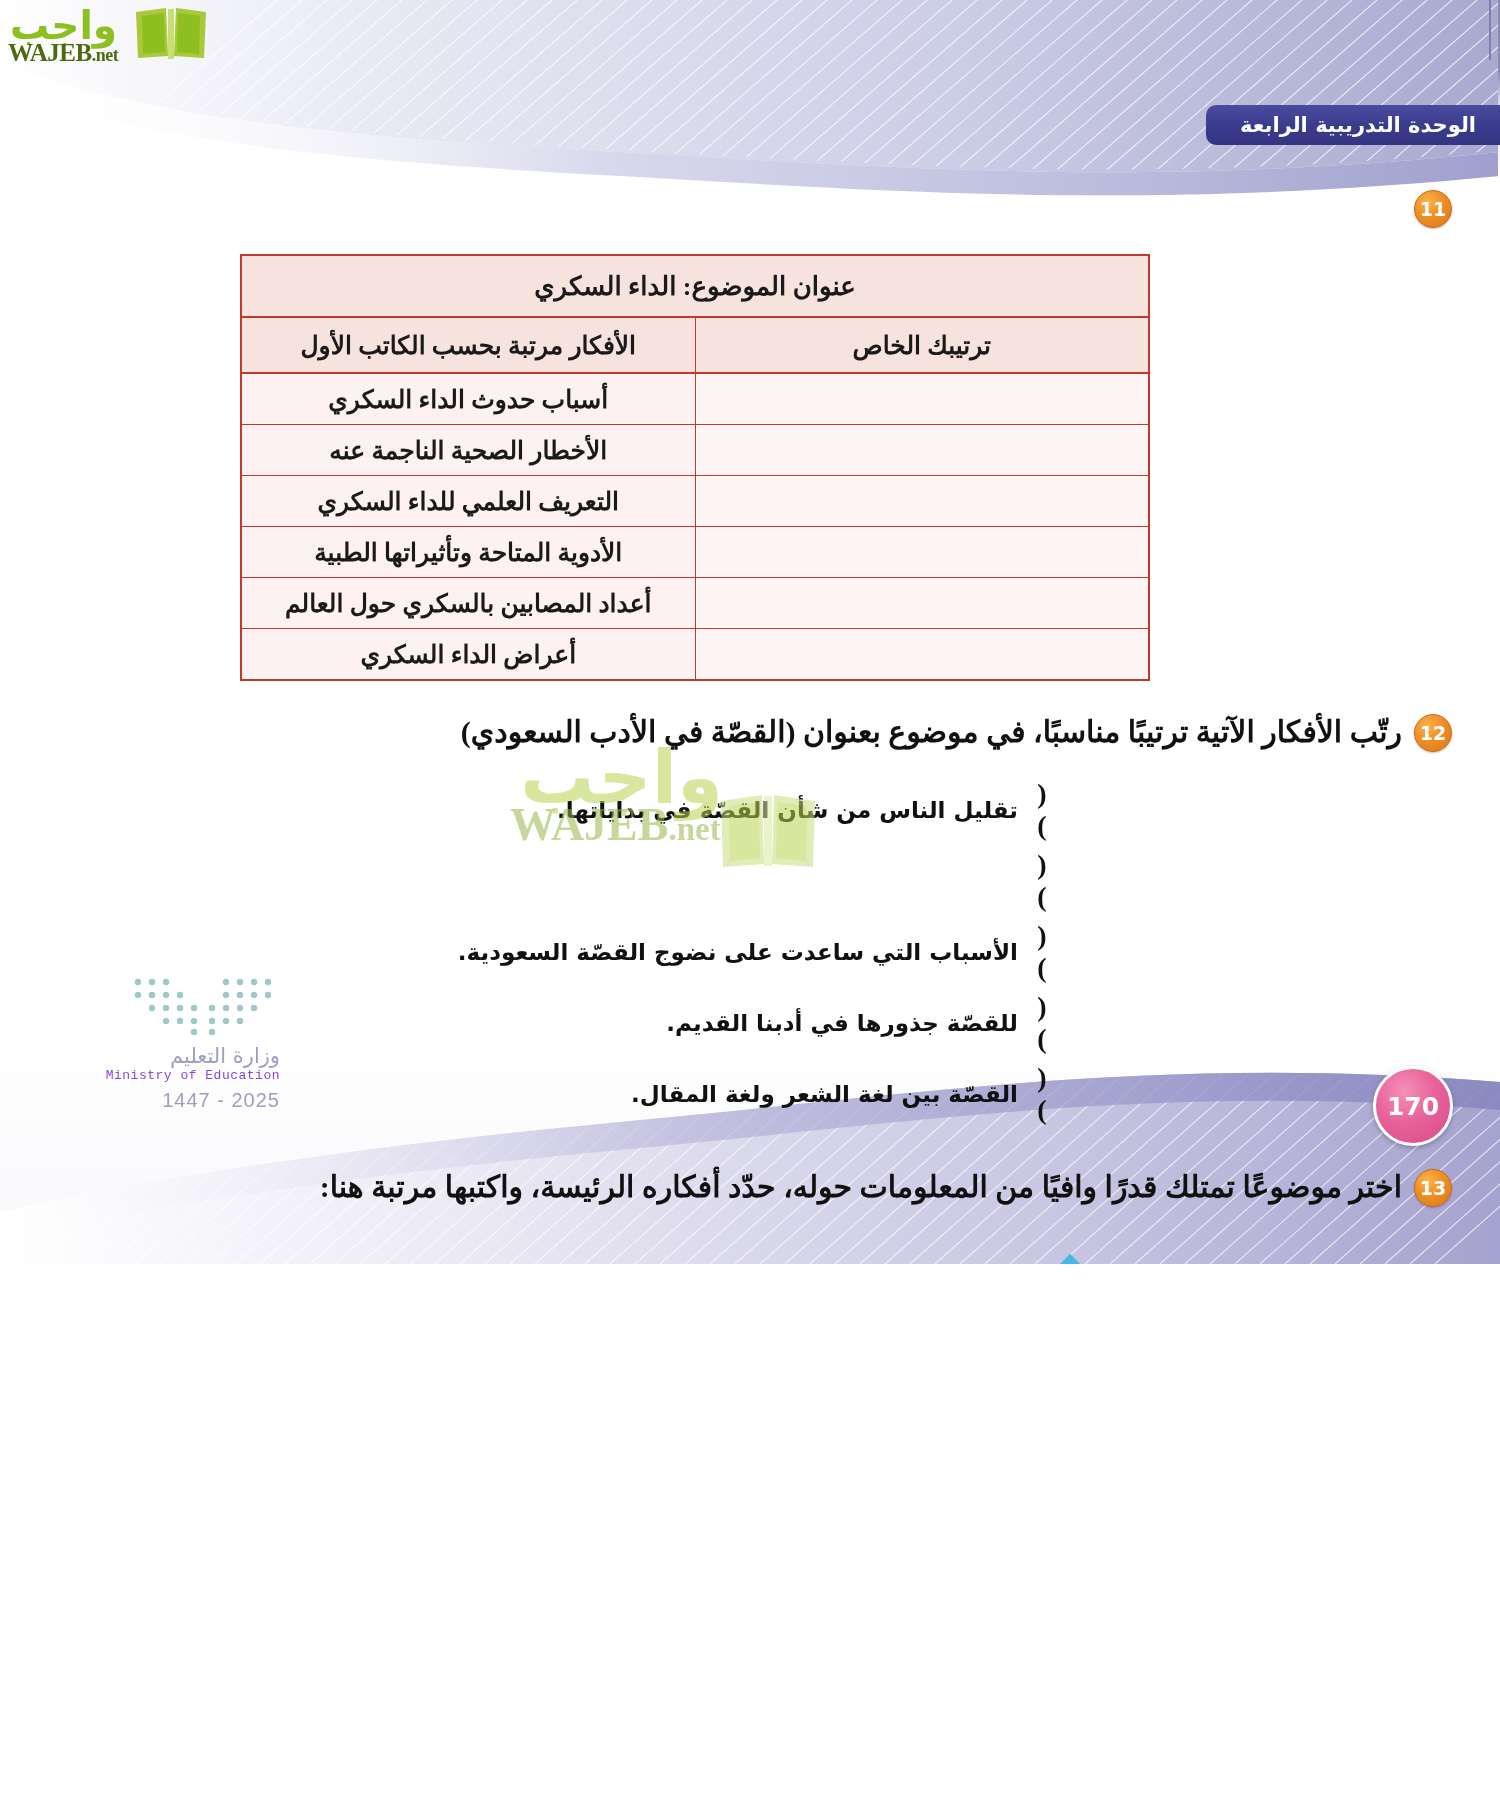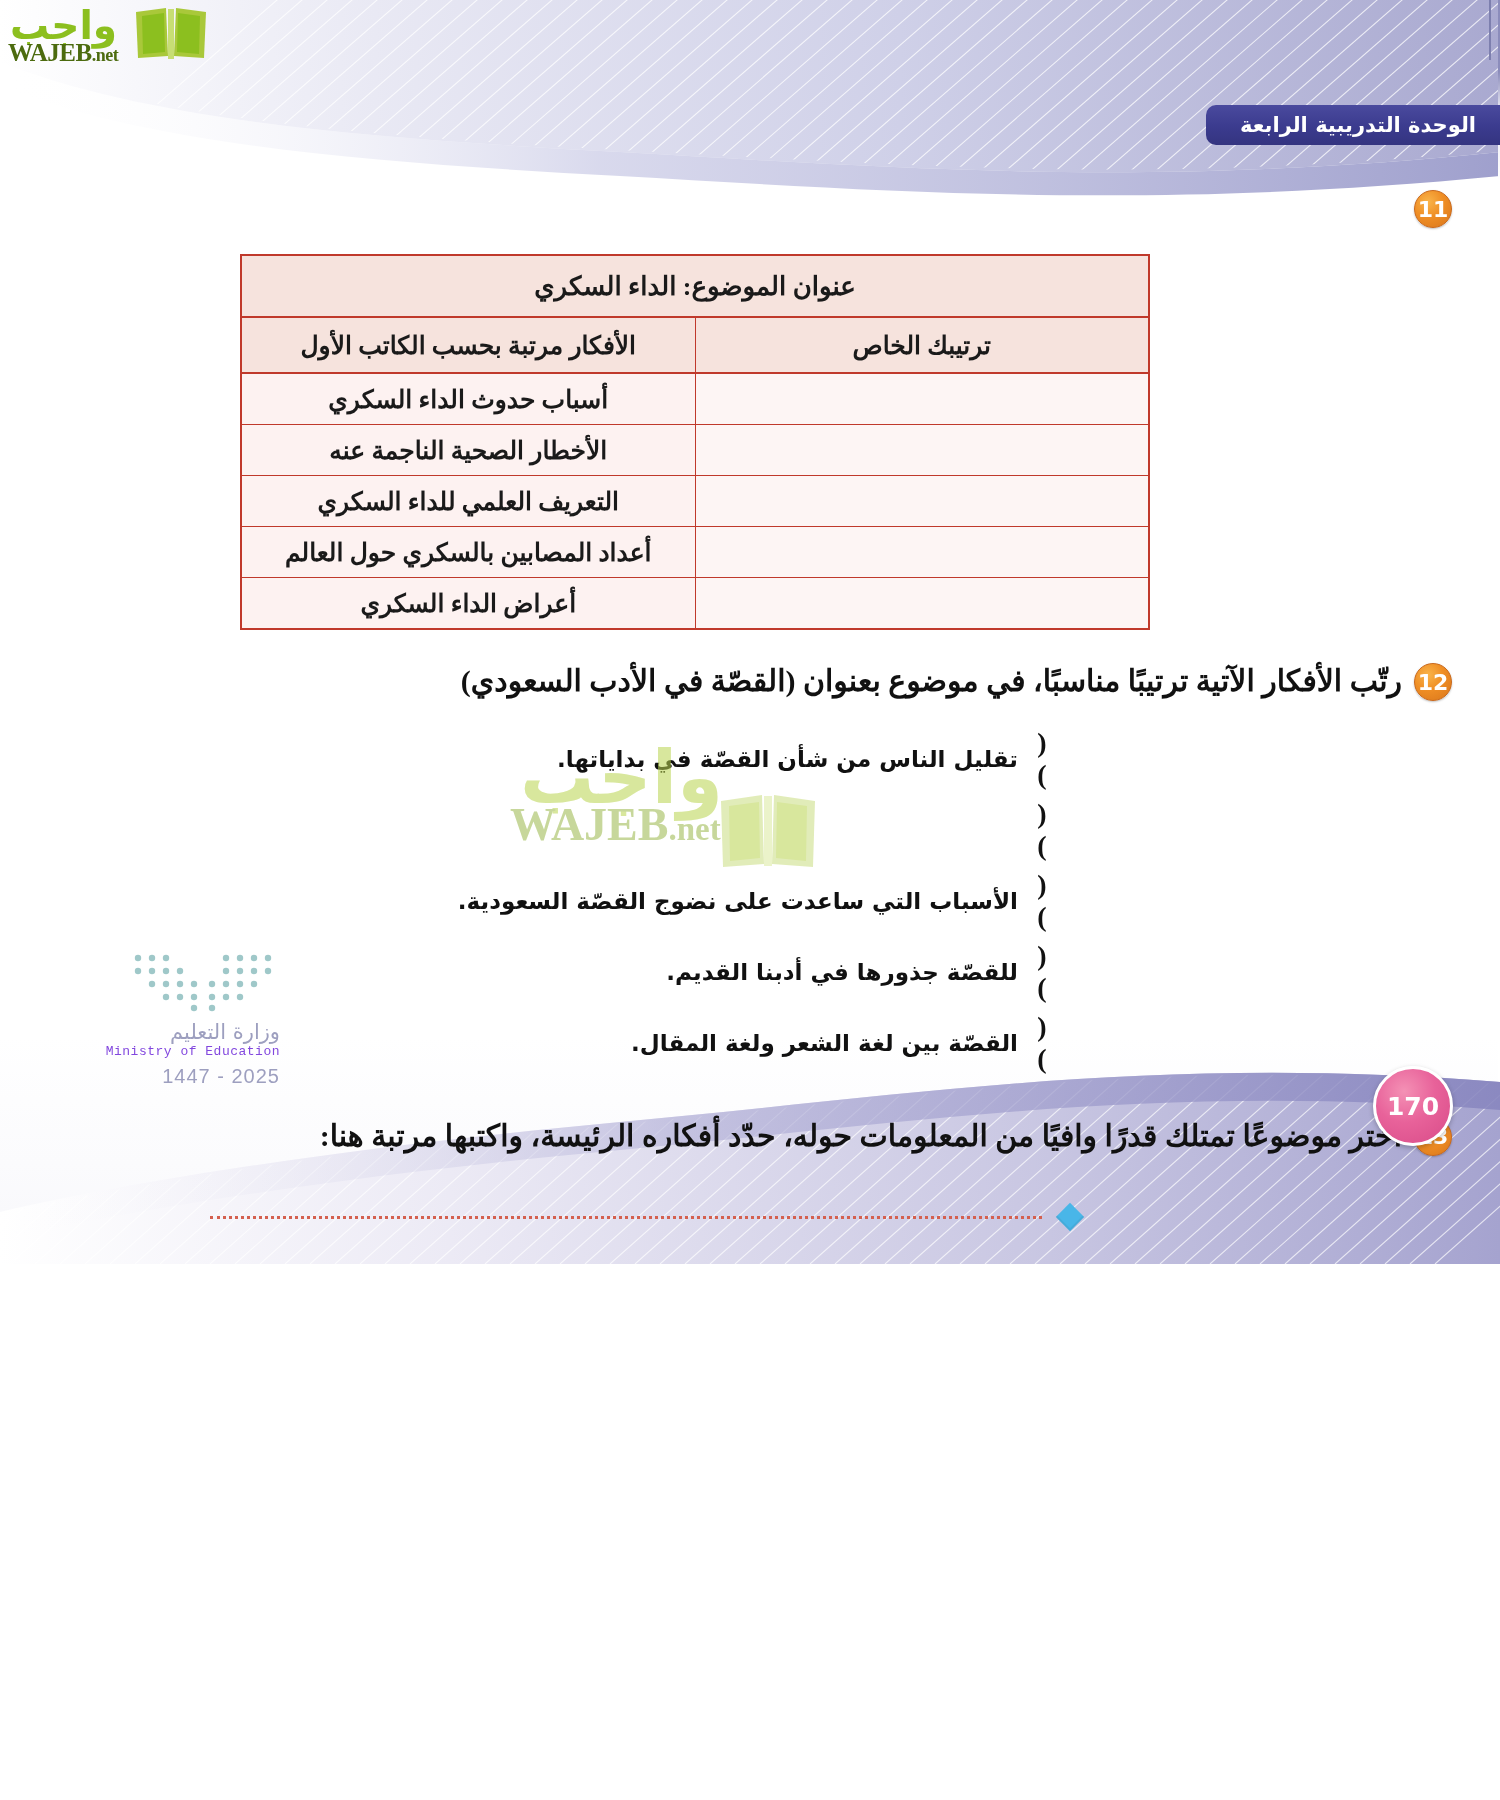--- a/index.html
+++ b/index.html
@@ -186,21 +186,21 @@
   }
   .q-badge {
     flex: 0 0 auto;
     width: 36px;
     height: 36px;
     border-radius: 50%;
     background: radial-gradient(circle at 36% 30%, #f9b44a 0%, #ef8e25 45%, #d9761b 100%);
     border: 1px solid #c9681a;
     color: #ffffff;
     font-family: "DejaVu Sans", sans-serif;
-    font-size: 22px;
+    font-size: 19px;
     font-weight: bold;
     display: flex;
     align-items: center;
     justify-content: center;
     margin-top: 5px;
     margin-left: 12px;
     box-shadow: 0 1px 2px rgba(0,0,0,0.25);
   }
   .q-text {
     font-family: "Liberation Serif", "DejaVu Serif", serif;
@@ -313,21 +313,21 @@
   .ans-dots {
     flex: 1 1 auto;
     height: 0;
     border-top: 3px dotted #d4604f;
   }
 
   
   .ministry {
     position: absolute;
     left: 70px;
-    bottom: 164px;
+    bottom: 140px;
     width: 210px;
     height: 150px;
     z-index: 25;
     opacity: 0.85;
   }
   .ministry .dots { width: 150px; height: 62px; }
   .ministry .mar {
     font-family: "DejaVu Sans", sans-serif;
     font-size: 21px;
     color: #8d8fb5;
@@ -511,20 +511,24 @@
             <td class="blank"></td>
             <td>أسباب حدوث الداء السكري</td>
           </tr>
           <tr>
             <td class="blank"></td>
             <td>الأخطار الصحية الناجمة عنه</td>
           </tr>
           <tr>
             <td class="blank"></td>
             <td>التعريف العلمي للداء السكري</td>
+          </tr>
+          <tr>
+            <td class="blank"></td>
+            <td>الأدوية المتاحة وتأثيراتها الطبية</td>
           </tr>
           <tr>
             <td class="blank"></td>
             <td>أعداد المصابين بالسكري حول العالم</td>
           </tr>
           <tr>
             <td class="blank"></td>
             <td>أعراض الداء السكري</td>
           </tr>
         </tbody>

